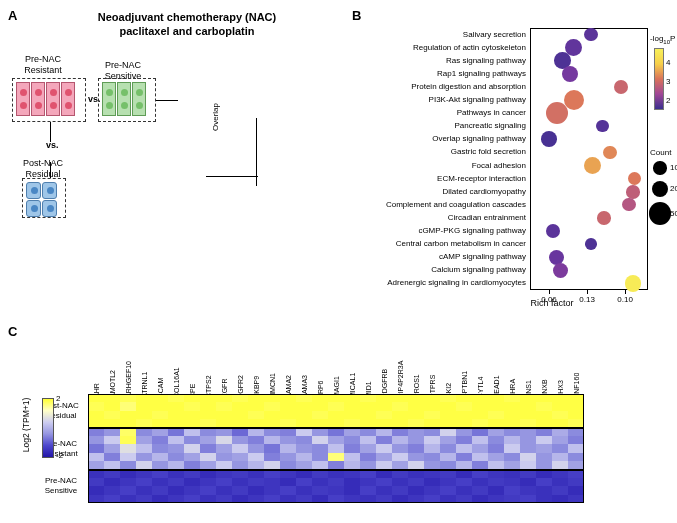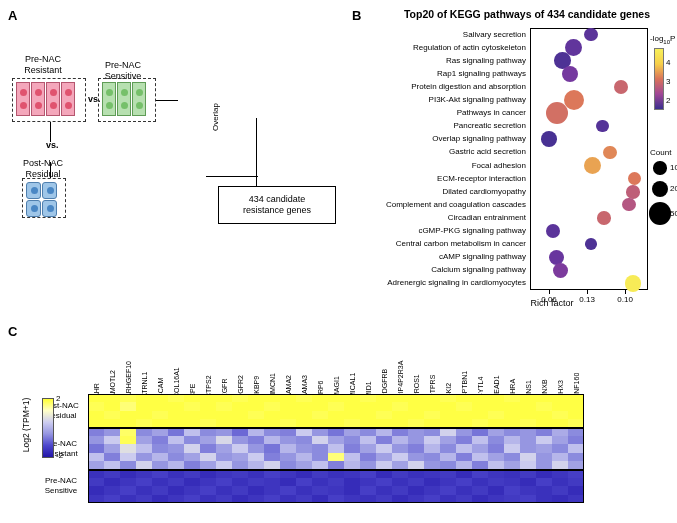--- a/index.html
+++ b/index.html
@@ -61,20 +61,21 @@
   .hm-cell{position:absolute;}
   #cbarlabel{position:absolute;font-size:8.5px;transform:rotate(-90deg);
              transform-origin:center center;white-space:nowrap;}
   .cbar-tick{position:absolute;font-size:8px;}
 </style>
 </head>
 <body>
 
 <div id="panelA">
   <div class="panel-letter" style="left:8px;top:8px;">A</div>
+  <div id="titleA">Neoadjuvant chemotherapy (NAC)<br>paclitaxel and carboplatin</div>
 
   <div class="grp-label" style="left:8px;top:54px;width:70px;">Pre-NAC<br>Resistant</div>
   <div class="grp-label" style="left:88px;top:60px;width:70px;">Pre-NAC<br>Sensitive</div>
   <div class="grp-label" style="left:8px;top:158px;width:70px;">Post-NAC<br>Residual</div>
 
   <div class="dashbox" style="left:12px;top:78px;width:74px;height:44px;"></div>
   <div style="position:absolute;left:16px;top:82px;display:flex;gap:1px;">
     <div class="pinkcell"></div>
     <div class="pinkcell"></div>
     <div class="pinkcell"></div>
@@ -92,58 +93,56 @@
   <div style="position:absolute;left:26px;top:182px;display:flex;flex-wrap:wrap;width:36px;gap:1px;">
     <div class="bluecell"></div>
     <div class="bluecell"></div>
     <div class="bluecell"></div>
     <div class="bluecell"></div>
   </div>
 
   <div class="vslabel" style="left:88px;top:94px;">vs.</div>
   <div class="vslabel" style="left:46px;top:140px;">vs.</div>
 
-  <div class="solidbox" style="left:218px;top:186px;width:118px;height:38px;">434 candidate<br>resistance genes</div>
 
   <div class="arrow-line" style="left:156px;top:100px;width:22px;height:1px;"></div>
 
   <div class="arrow-line" style="left:50px;top:122px;width:1px;height:20px;"></div>
   <div class="arrow-line" style="left:50px;top:162px;width:1px;height:16px;"></div>
 
   <div class="arrow-line" style="left:256px;top:118px;width:1px;height:50px;"></div>
 
   <div class="arrow-line" style="left:206px;top:176px;width:52px;height:1px;"></div>
   <div class="arrow-line" style="left:256px;top:168px;width:1px;height:18px;"></div>
   <div class="overlap-lbl" style="left:211px;top:131px;transform:rotate(-90deg);transform-origin:left top;">Overlap</div>
 </div>
 
 <div id="panelB">
   <div class="panel-letter" style="left:0px;top:8px;">B</div>
-  <div id="titleB">Top20 of KEGG pathways of 434 candidate genes</div>
   <div id="kegg-plot" style="position:absolute;left:0;top:0;width:325px;height:320px;">
       <div class="axis-line" style="left: 178px; top: 28px; width: 118px; height: 262px; background: transparent; border: 1px solid rgb(0, 0, 0); box-sizing: border-box;"></div>
       <div class="kegg-label" style="top: 29.55px; right: 151px;">Salivary secretion</div>
       <div class="dot" style="left: 232.089px; top: 27.7359px; width: 13.6282px; height: 13.6282px; background: rgb(91, 52, 154);"></div>
       <div class="kegg-label" style="top: 42.65px; right: 151px;">Regulation of actin cytoskeleton</div>
       <div class="dot" style="left: 213.38px; top: 39.256px; width: 16.788px; height: 16.788px; background: rgb(97, 53, 156);"></div>
       <div class="kegg-label" style="top: 55.75px; right: 151px;">Ras signaling pathway</div>
       <div class="dot" style="left: 202.085px; top: 52.48px; width: 16.5399px; height: 16.5399px; background: rgb(78, 50, 149);"></div>
       <div class="kegg-label" style="top: 68.85px; right: 151px;">Rap1 signaling pathways</div>
       <div class="dot" style="left: 209.825px; top: 65.707px; width: 16.2859px; height: 16.2859px; background: rgb(117, 57, 159);"></div>
       <div class="kegg-label" style="top: 81.95px; right: 151px;">Protein digestion and absorption</div>
       <div class="dot" style="left: 262.208px; top: 79.8036px; width: 14.2928px; height: 14.2928px; background: rgb(200, 103, 110);"></div>
       <div class="kegg-label" style="top: 95.05px; right: 151px;">PI3K-Akt signaling pathway</div>
       <div class="dot" style="left: 211.685px; top: 89.9609px; width: 20.1782px; height: 20.1782px; background: rgb(220, 120, 90);"></div>
       <div class="kegg-label" style="top: 108.15px; right: 151px;">Pathways in cancer</div>
       <div class="dot" style="left: 193.595px; top: 102.1px; width: 22.1px; height: 22.1px; background: rgb(210, 112, 100);"></div>
-      <div class="kegg-label" style="top: 121.25px; right: 151px;">Pancreatic secretion</div>
+      <div class="kegg-label" style="top: 121.25px; right: 151px;">Pancreatic signaling</div>
       <div class="dot" style="left: 244.07px; top: 119.997px; width: 12.5054px; height: 12.5054px; background: rgb(85, 51, 152);"></div>
       <div class="kegg-label" style="top: 134.35px; right: 151px;">Overlap signaling pathway</div>
       <div class="dot" style="left: 189.153px; top: 131.471px; width: 15.7581px; height: 15.7581px; background: rgb(72, 49, 147);"></div>
-      <div class="kegg-label" style="top: 147.45px; right: 151px;">Gastric acid secretion</div>
+      <div class="kegg-label" style="top: 147.45px; right: 151px;">Gastric fold secretion</div>
       <div class="dot" style="left: 251.299px; top: 145.813px; width: 13.2732px; height: 13.2732px; background: rgb(224, 135, 87);"></div>
       <div class="kegg-label" style="top: 160.55px; right: 151px;">Focal adhesion</div>
       <div class="dot" style="left: 232.291px; top: 157.035px; width: 17.0304px; height: 17.0304px; background: rgb(233, 163, 82);"></div>
       <div class="kegg-label" style="top: 173.65px; right: 151px;">ECM-receptor interaction</div>
       <div class="dot" style="left: 275.863px; top: 171.836px; width: 13.6282px; height: 13.6282px; background: rgb(220, 120, 90);"></div>
       <div class="kegg-label" style="top: 186.75px; right: 151px;">Dilated cardiomyopathy</div>
       <div class="dot" style="left: 273.96px; top: 184.936px; width: 13.6282px; height: 13.6282px; background: rgb(190, 95, 120);"></div>
       <div class="kegg-label" style="top: 199.85px; right: 151px;">Complement and coagulation cascades</div>
       <div class="dot" style="left: 270.331px; top: 198.213px; width: 13.2732px; height: 13.2732px; background: rgb(180, 87, 130);"></div>
       <div class="kegg-label" style="top: 212.95px; right: 151px;">Circadian entrainment</div>

